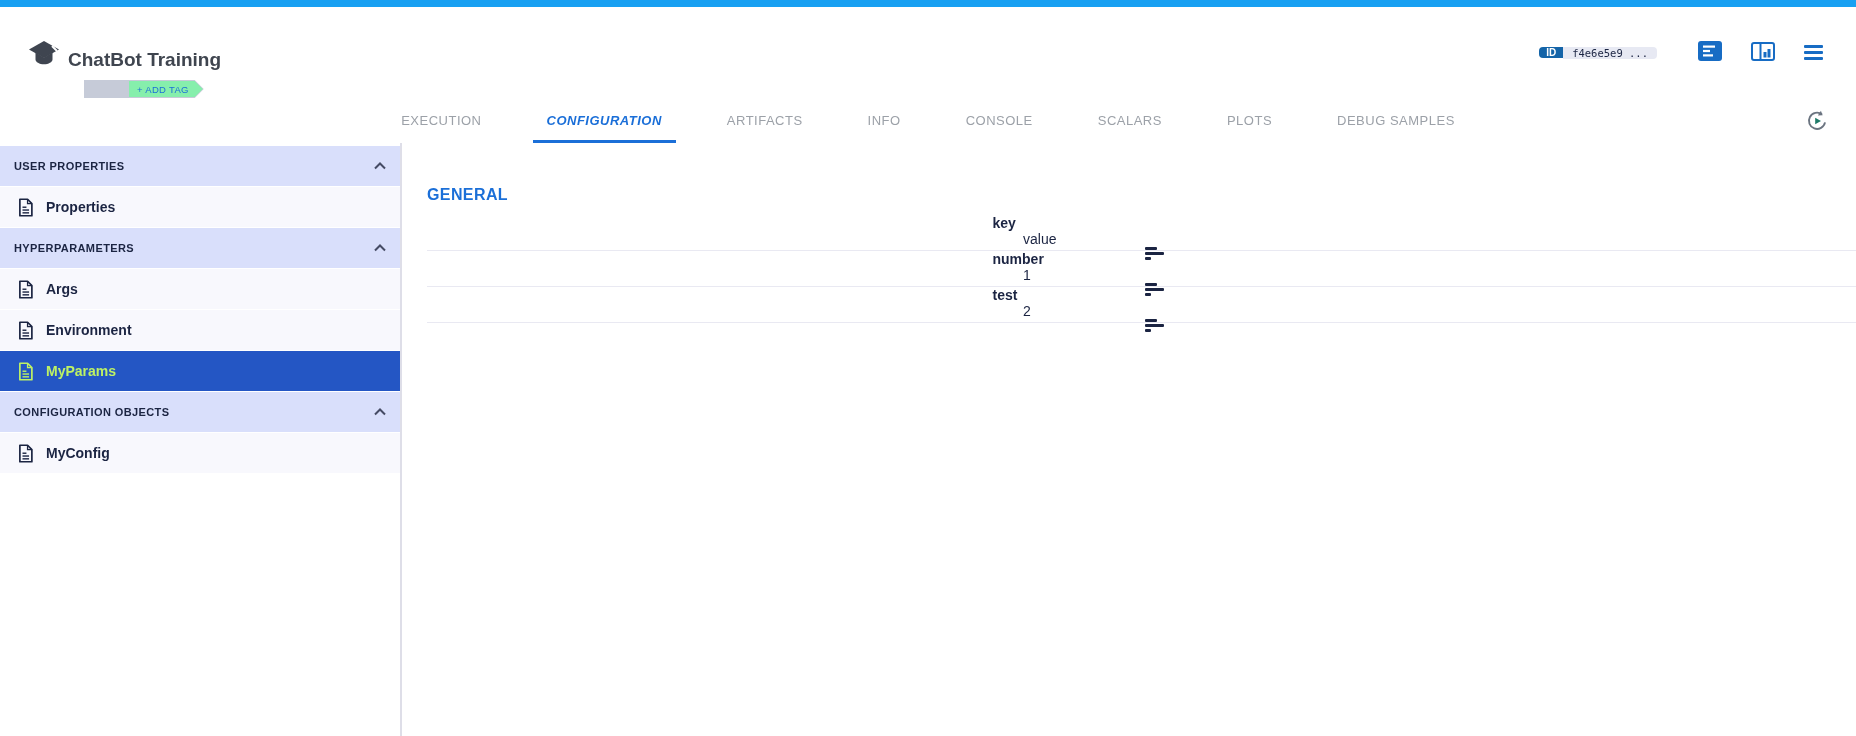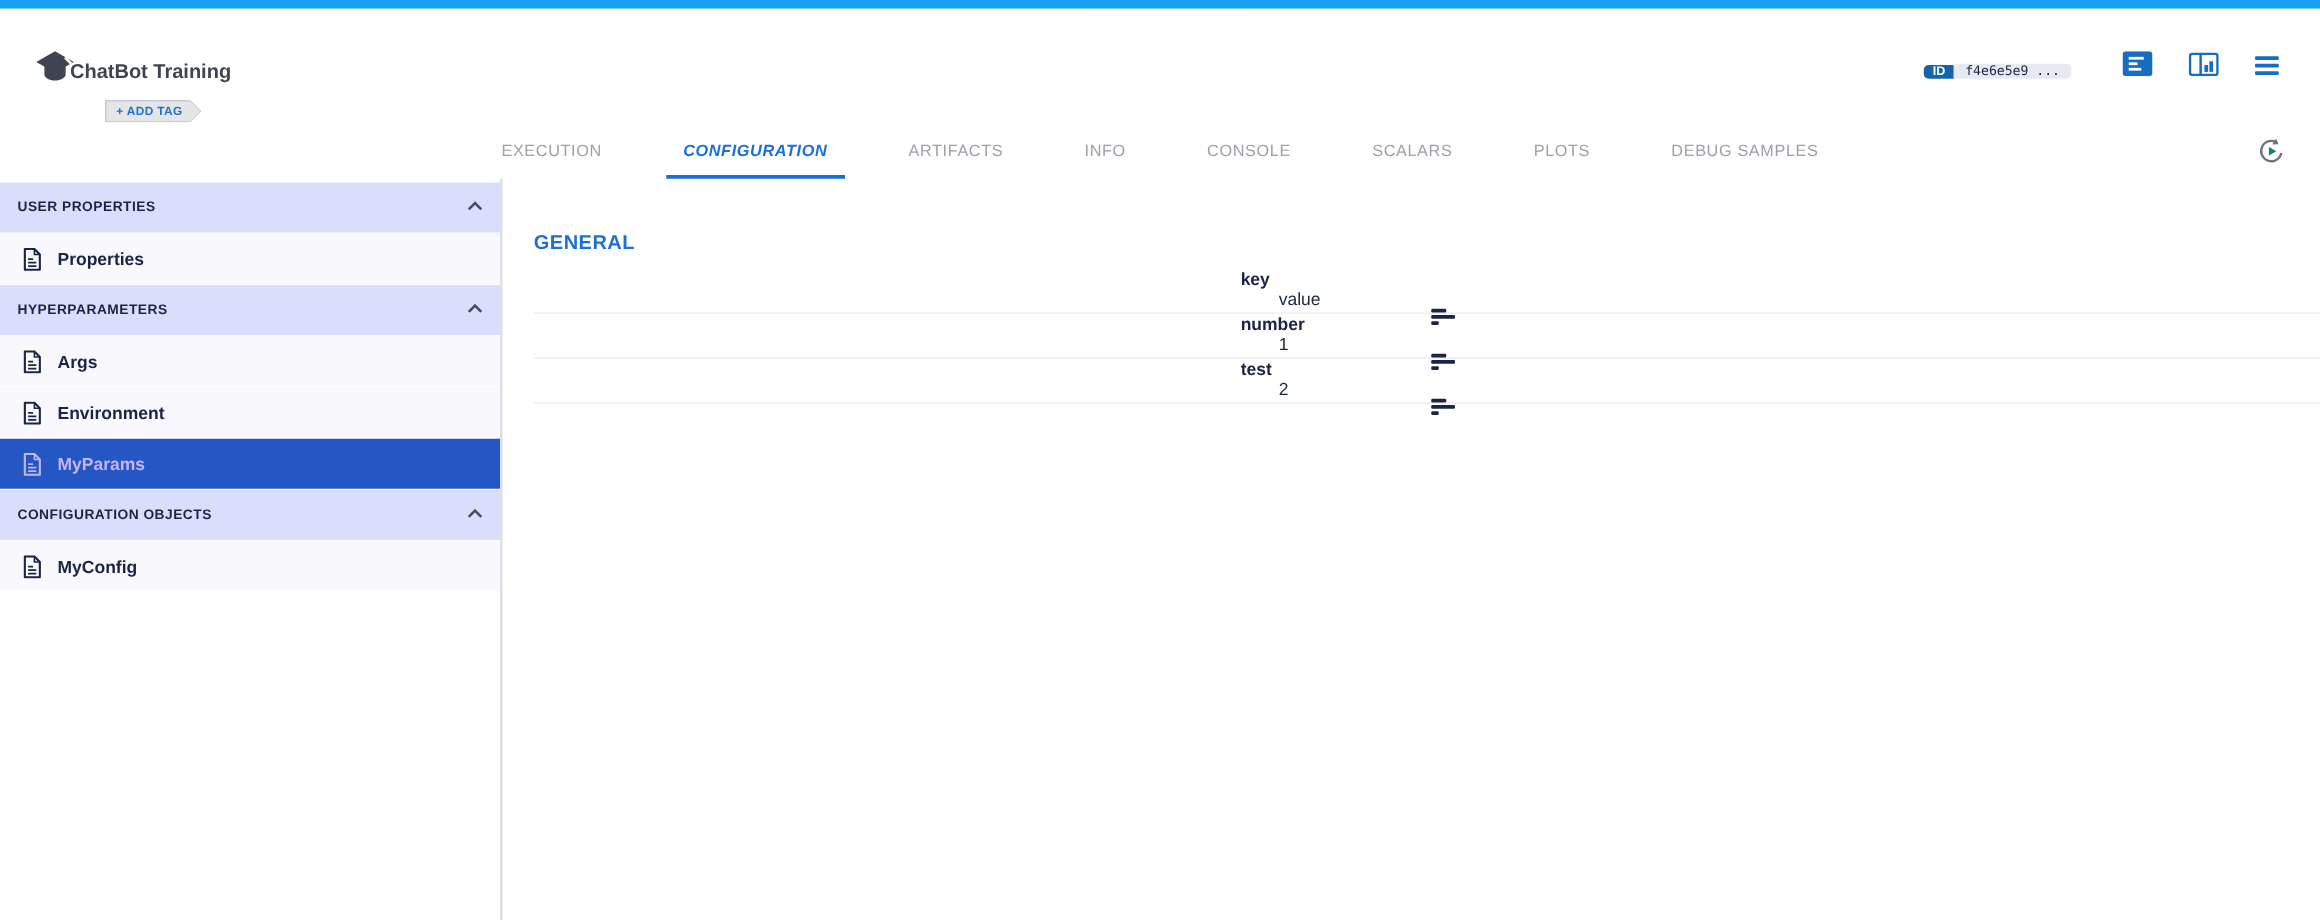--- a/index.html
+++ b/index.html
@@ -11,30 +11,30 @@
   .topbar { height:7px; background:var(--status-blue); }
   .ribbon { position:absolute; top:7px; left:50%; transform:translateX(-50%);
             width:127px; height:27px; background:var(--status-blue);
             clip-path:polygon(0 0,100% 0,calc(100% - 15px) 100%,15px 100%);
             display:flex; align-items:center; justify-content:center; }
   .ribbon span { color:#fff; font-size:11px; font-weight:bold; letter-spacing:1px; padding-bottom:3px; }
 
   
   header { position:relative; height:93px; background:#fff; }
   .logo { position:absolute; left:28px; top:33px; width:32px; height:28px; }
-  .title { position:absolute; left:56px; top:42px; font-size:16px; font-weight:bold; color:var(--title-gray); }
+  .title { position:absolute; left:68px; top:42px; font-size:19px; font-weight:bold; color:var(--title-gray); }
   .add-tag { position:absolute; left:84px; top:73px; border:none; background:#C6CBD8; cursor:pointer;
              clip-path:polygon(0 0,calc(100% - 9px) 0,100% 50%,calc(100% - 9px) 100%,0 100%);
              padding:1px; height:18px; }
-  .add-tag-inner { display:flex; align-items:center; height:16px; background:#e5e5e5;
+  .add-tag-inner { display:flex; align-items:center; height:16px; background:#86efac;
              clip-path:polygon(0 0,calc(100% - 8px) 0,100% 50%,calc(100% - 8px) 100%,0 100%);
-             padding:0 14px 0 8px; font-size:9.5px; font-weight:bold; letter-spacing:.3px;
-             color:var(--accent-blue); font-family:"Liberation Sans",sans-serif; }
+             padding:0 14px 0 8px; font-size:9.5px; font-weight:normal; letter-spacing:.3px;
+             color:var(--accent-blue); font-family:"Liberation Sans",sans-serif;margin-left:44px; }
   .header-right { position:absolute; right:33px; top:34px; display:flex; align-items:center; gap:29px; }
-  .id-badge { display:flex; align-items:flex-end; height:21px; cursor:pointer; margin-right:12px; }
+  .id-badge { display:flex; align-items:center; height:21px; cursor:pointer; margin-right:12px; }
   .id-label { background:var(--id-badge-blue); color:#fff; font-size:10px; font-weight:bold;
               display:flex; align-items:center; padding:0 7px; border-radius:4px 0 0 4px; }
   .id-value { background:var(--id-pill-bg); color:var(--navy-text); font-size:10.5px;
               font-family:"DejaVu Sans Mono", monospace;
               display:flex; align-items:center; padding:0 9px; border-radius:0 4px 4px 0; }
   .icon-btn { background:none; border:none; cursor:pointer; display:flex; align-items:center; padding:0; }
 
   
   .tabbar { position:relative; height:43px; display:flex; justify-content:center; }
   .tabs { display:flex; gap:37px; height:100%; }
@@ -46,21 +46,21 @@
 
   
   .content { display:flex; height:593px; }
   aside { width:402px; border-right:2px solid #DEDEE8; padding-top:3px; background:#fff; flex:none; }
   .side-header { height:41px; background:var(--sidebar-header-bg); display:flex; align-items:center;
                  justify-content:space-between; padding:0 14px; border-bottom:1px solid #fff; cursor:pointer; }
   .side-header span { font-size:11px; font-weight:bold; letter-spacing:.4px; color:var(--navy-text); }
   .side-item { height:41px; background:var(--sidebar-item-bg); display:flex; align-items:center; gap:13px;
                padding-left:18px; border-bottom:1px solid #fff; cursor:pointer;
                font-size:14px; font-weight:bold; color:var(--navy-text); }
-  .side-item.selected { background:var(--selected-blue); color:#c4b5fd; }
+  .side-item.selected { background:var(--selected-blue); color:#bef264; }
   .side-item .doc { display:flex; color:inherit; }
 
   main { flex:1; padding:43px 26px 0 25px; }
   .general { font-size:16px; font-weight:bold; letter-spacing:.4px; color:var(--accent-blue); margin-bottom:11px; }
   .param-table { width:1444px; }
   .param-row { height:36px; display:flex; align-items:center; padding-left:11px;
                border-bottom:1px solid var(--separator);flex-direction:column; }
   .param-key { width:324px; font-size:14px; font-weight:bold; color:var(--navy-text); }
   .param-value { width:263px; font-size:14px; color:var(--navy-text); }
   .row-icon { display:flex; flex-direction:column; gap:2px; cursor:pointer; background:none; border:none; padding:0; }

